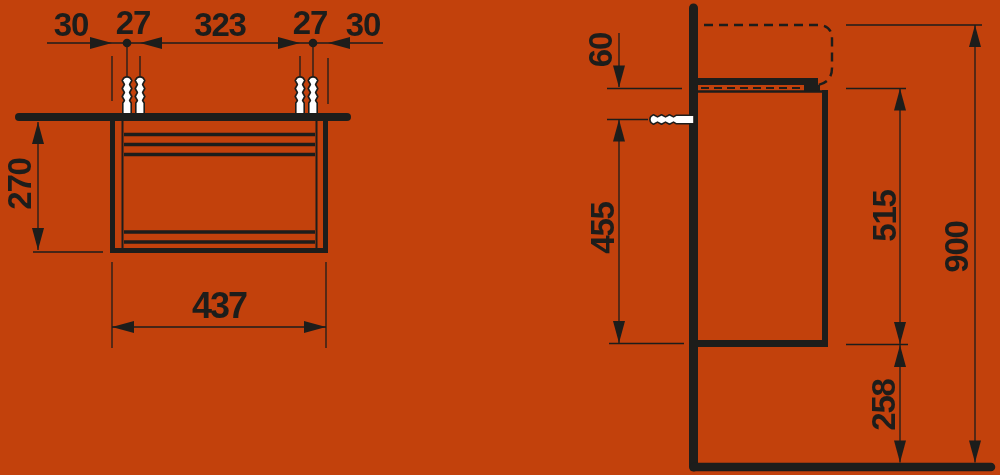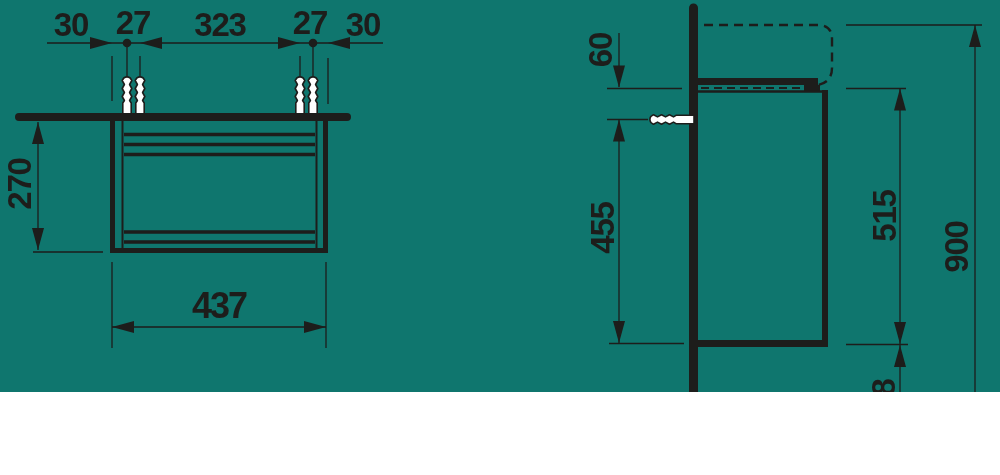--- a/index.html
+++ b/index.html
@@ -1,16 +1,16 @@
 <!DOCTYPE html>
 <html><head>
 <meta charset="utf-8">
 <style>
   html,body{margin:0;padding:0;background:#ffffff;}
-  .canvas{position:relative;width:1000px;height:392px;background:#0f766e;overflow:hidden;
+  .canvas{position:relative;width:1000px;height:475px;background:#c2410c;overflow:hidden;
           font-family:"Liberation Sans",sans-serif;}
   svg{display:block;}
   .thin{stroke:#1d1d1b;stroke-width:1.3;fill:none;}
   .bar{fill:#1d1d1b;stroke:none;}
   .arrow{fill:#1d1d1b;stroke:none;}
   .dash{stroke:#1d1d1b;stroke-width:2.4;fill:none;stroke-dasharray:9 6;}
   .dash2{stroke:#1d1d1b;stroke-width:2.2;fill:none;stroke-dasharray:8 5;}
   .plug{fill:#ffffff;stroke:#1d1d1b;stroke-width:1.6;stroke-linejoin:round;}
   .dim{font-family:"Liberation Sans",sans-serif;font-weight:bold;font-size:33px;
        letter-spacing:-1.2px;fill:#1d1d1b;text-anchor:middle;}

